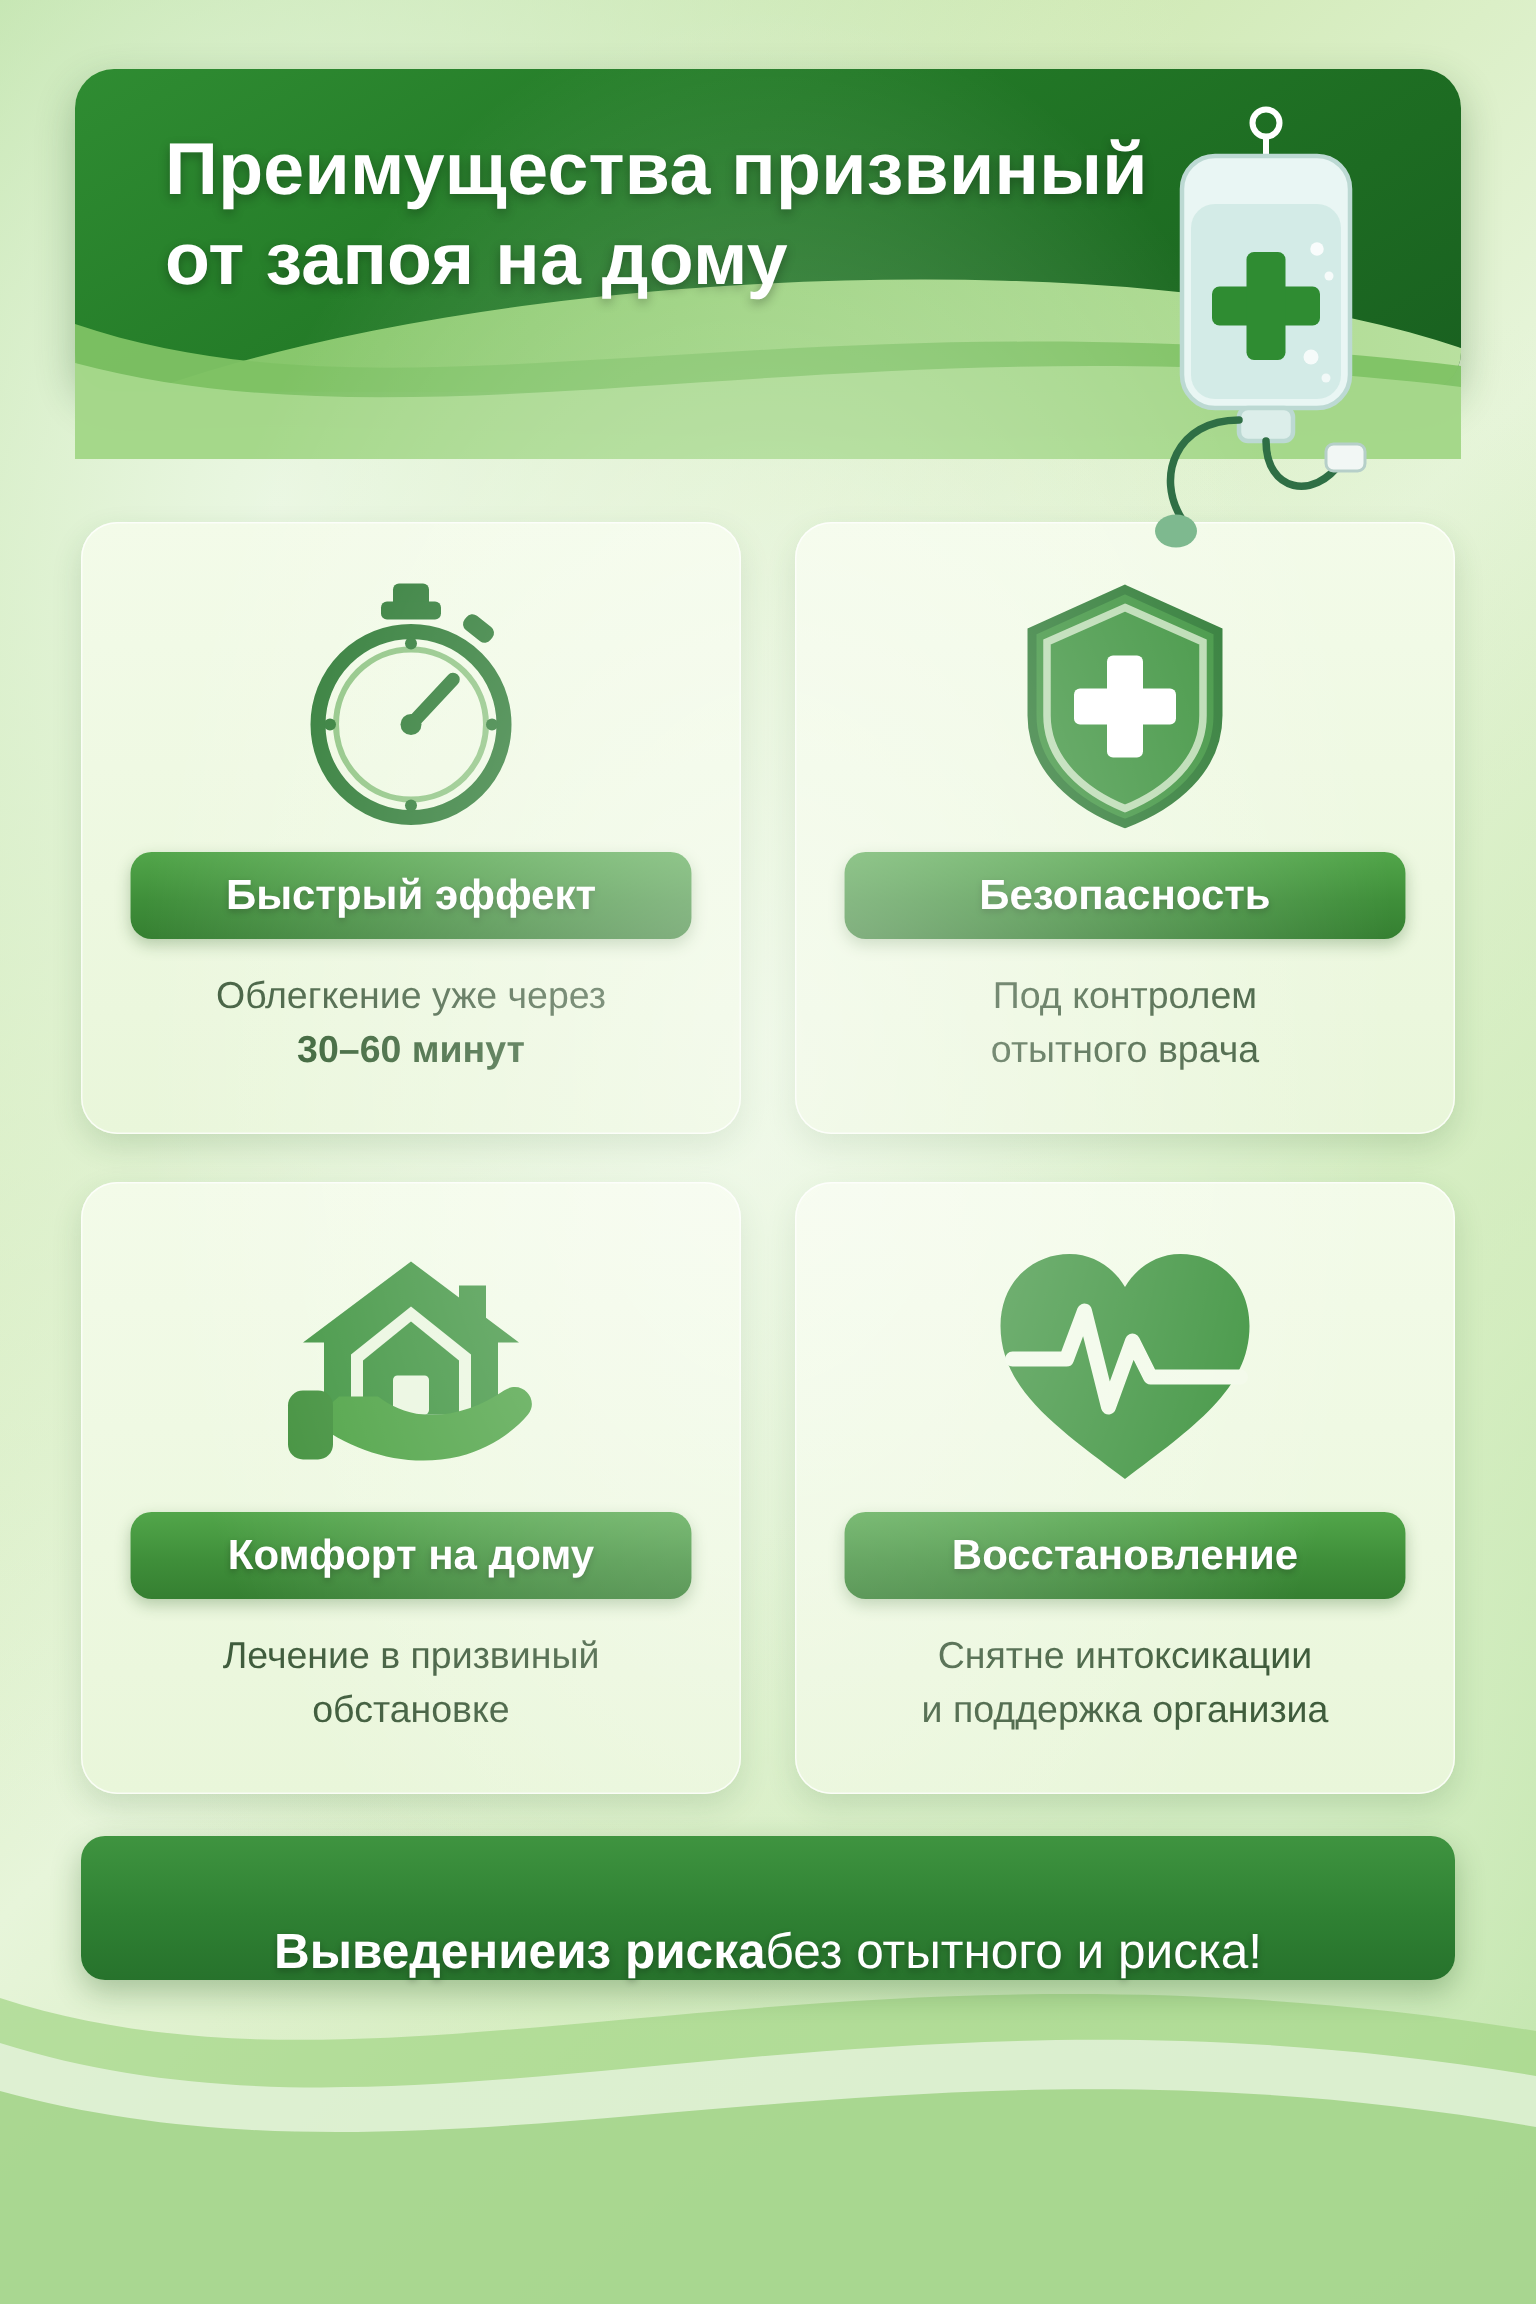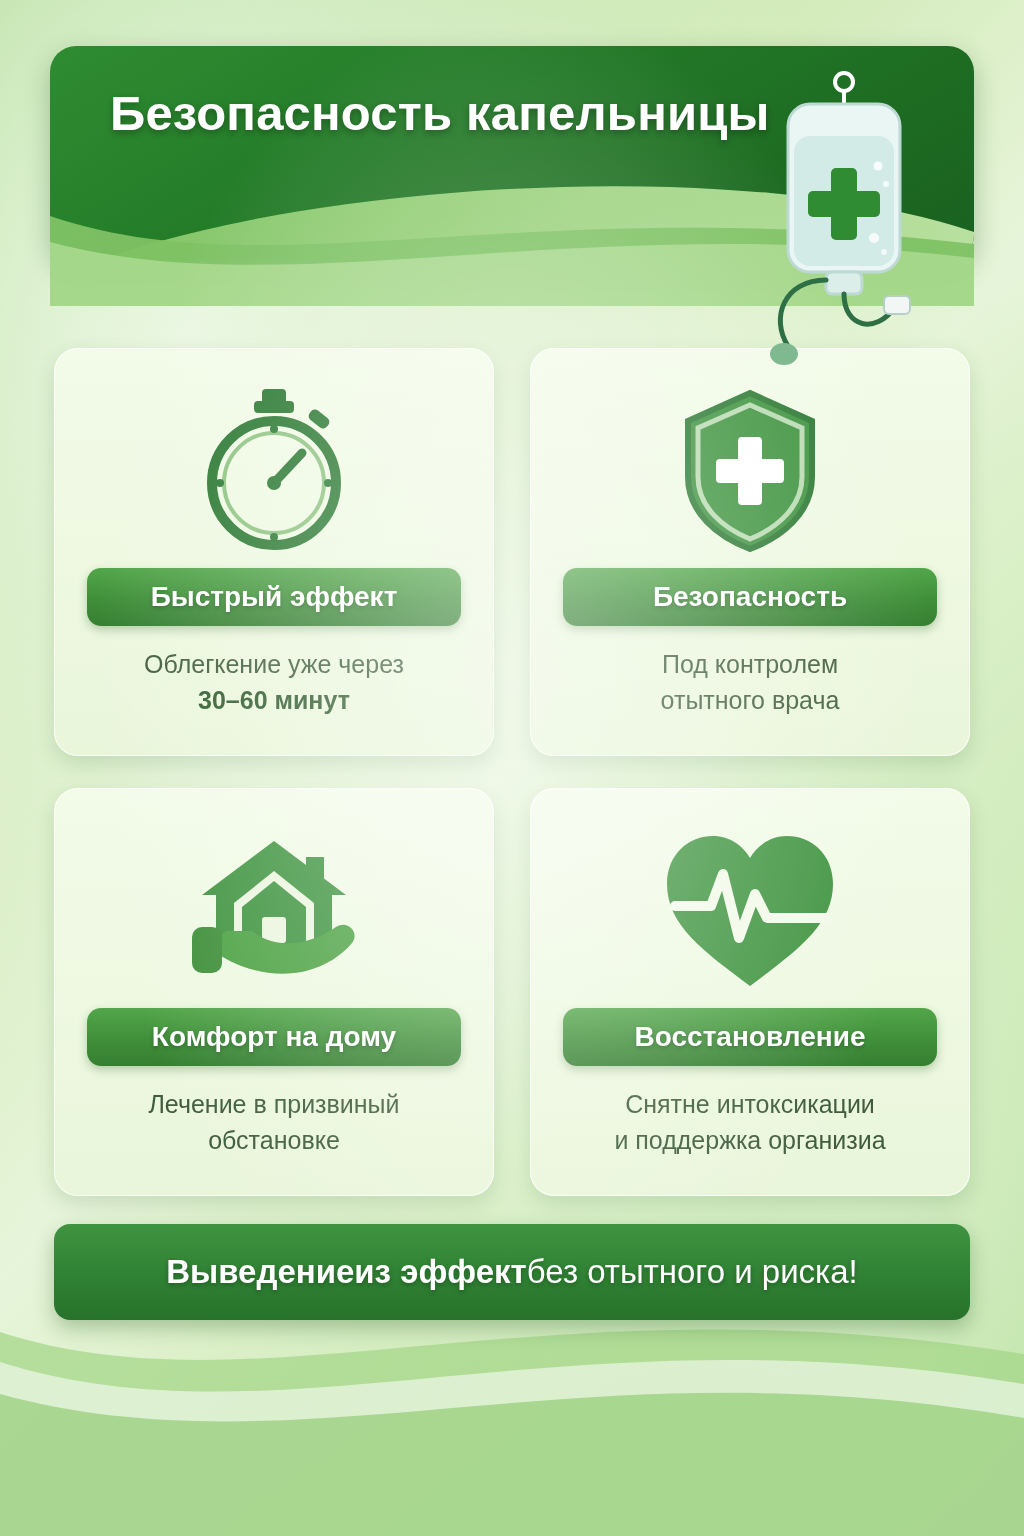--- a/index.html
+++ b/index.html
@@ -158,21 +158,21 @@
   .footer-band {
     position: absolute;
     left: 54px;
     top: 1224px;
     width: 916px;
     height: 96px;
     border-radius: 16px;
     background: linear-gradient(180deg, #3f9440 0%, #2f8133 55%, #27722c 100%);
     box-shadow: 0 8px 20px rgba(30, 85, 28, 0.30);
     display: flex;
-    align-items: center;
+    align-items: flex-end;
     justify-content: center;
     color: #ffffff;
     font-size: 33px;
     text-shadow: 0 2px 5px rgba(0,0,0,0.28);
     z-index: 3;
   }
   .footer-band .b { font-weight: bold; }
   .footer-band .n { font-weight: normal; }
 
   .bottom-wave {
@@ -191,21 +191,22 @@
 
   <div class="header-wrap">
     <div class="header-band"></div>
 
     <svg class="header-curve" viewBox="0 0 924 110" preserveAspectRatio="none">
       <path d="M0,20 C220,95 470,-5 924,48 L924,110 L0,110 Z" fill="#7ec264" opacity="0.95"></path>
       <path d="M0,46 C240,110 520,14 924,62 L924,110 L0,110 Z" fill="#a9d98e" opacity="0.9"></path>
     </svg>
 
     <div class="header-title">
-      <span>Безопасность капельницы</span>
+      <span>Преимущества призвиный</span>
+      <span class="l2">от запоя на дому</span>
     </div>
 
     <svg class="iv-bag" viewBox="0 0 220 300">
 
       <circle cx="118" cy="16" r="9" fill="none" stroke="#ffffff" stroke-width="4"></circle>
       <line x1="118" y1="25" x2="118" y2="40" stroke="#ffffff" stroke-width="4"></line>
 
       <rect x="62" y="38" width="112" height="168" rx="22" fill="#e9f6f4" stroke="#bcd9d3" stroke-width="3"></rect>
       <rect x="68" y="70" width="100" height="130" rx="16" fill="#cfe9e4" opacity="0.85"></rect>
 
@@ -303,21 +304,21 @@
       <div class="card-label">Восстановление</div>
       <div class="card-desc">
         <div>Снятне интоксикации</div>
         <div>и поддержка организиа</div>
       </div>
     </div>
   </div>
 
   <div class="footer-band">
     <span class="b">Выведение</span>
-    <span class="b"> из эффект</span>
+    <span class="b"> из риска</span>
     <span class="n"> без отытного и риска!</span>
   </div>
 
   <svg class="bottom-wave" viewBox="0 0 1024 300" preserveAspectRatio="none">
     <path d="M0,96 C260,180 540,40 1024,118 L1024,300 L0,300 Z" fill="#a6d78a" opacity="0.75"></path>
     <path d="M0,126 C280,214 560,70 1024,148 L1024,300 L0,300 Z" fill="#ffffff" opacity="0.55"></path>
     <path d="M0,158 C300,240 580,104 1024,182 L1024,300 L0,300 Z" fill="#8ec96f" opacity="0.65"></path>
   </svg>
 
 </div>

